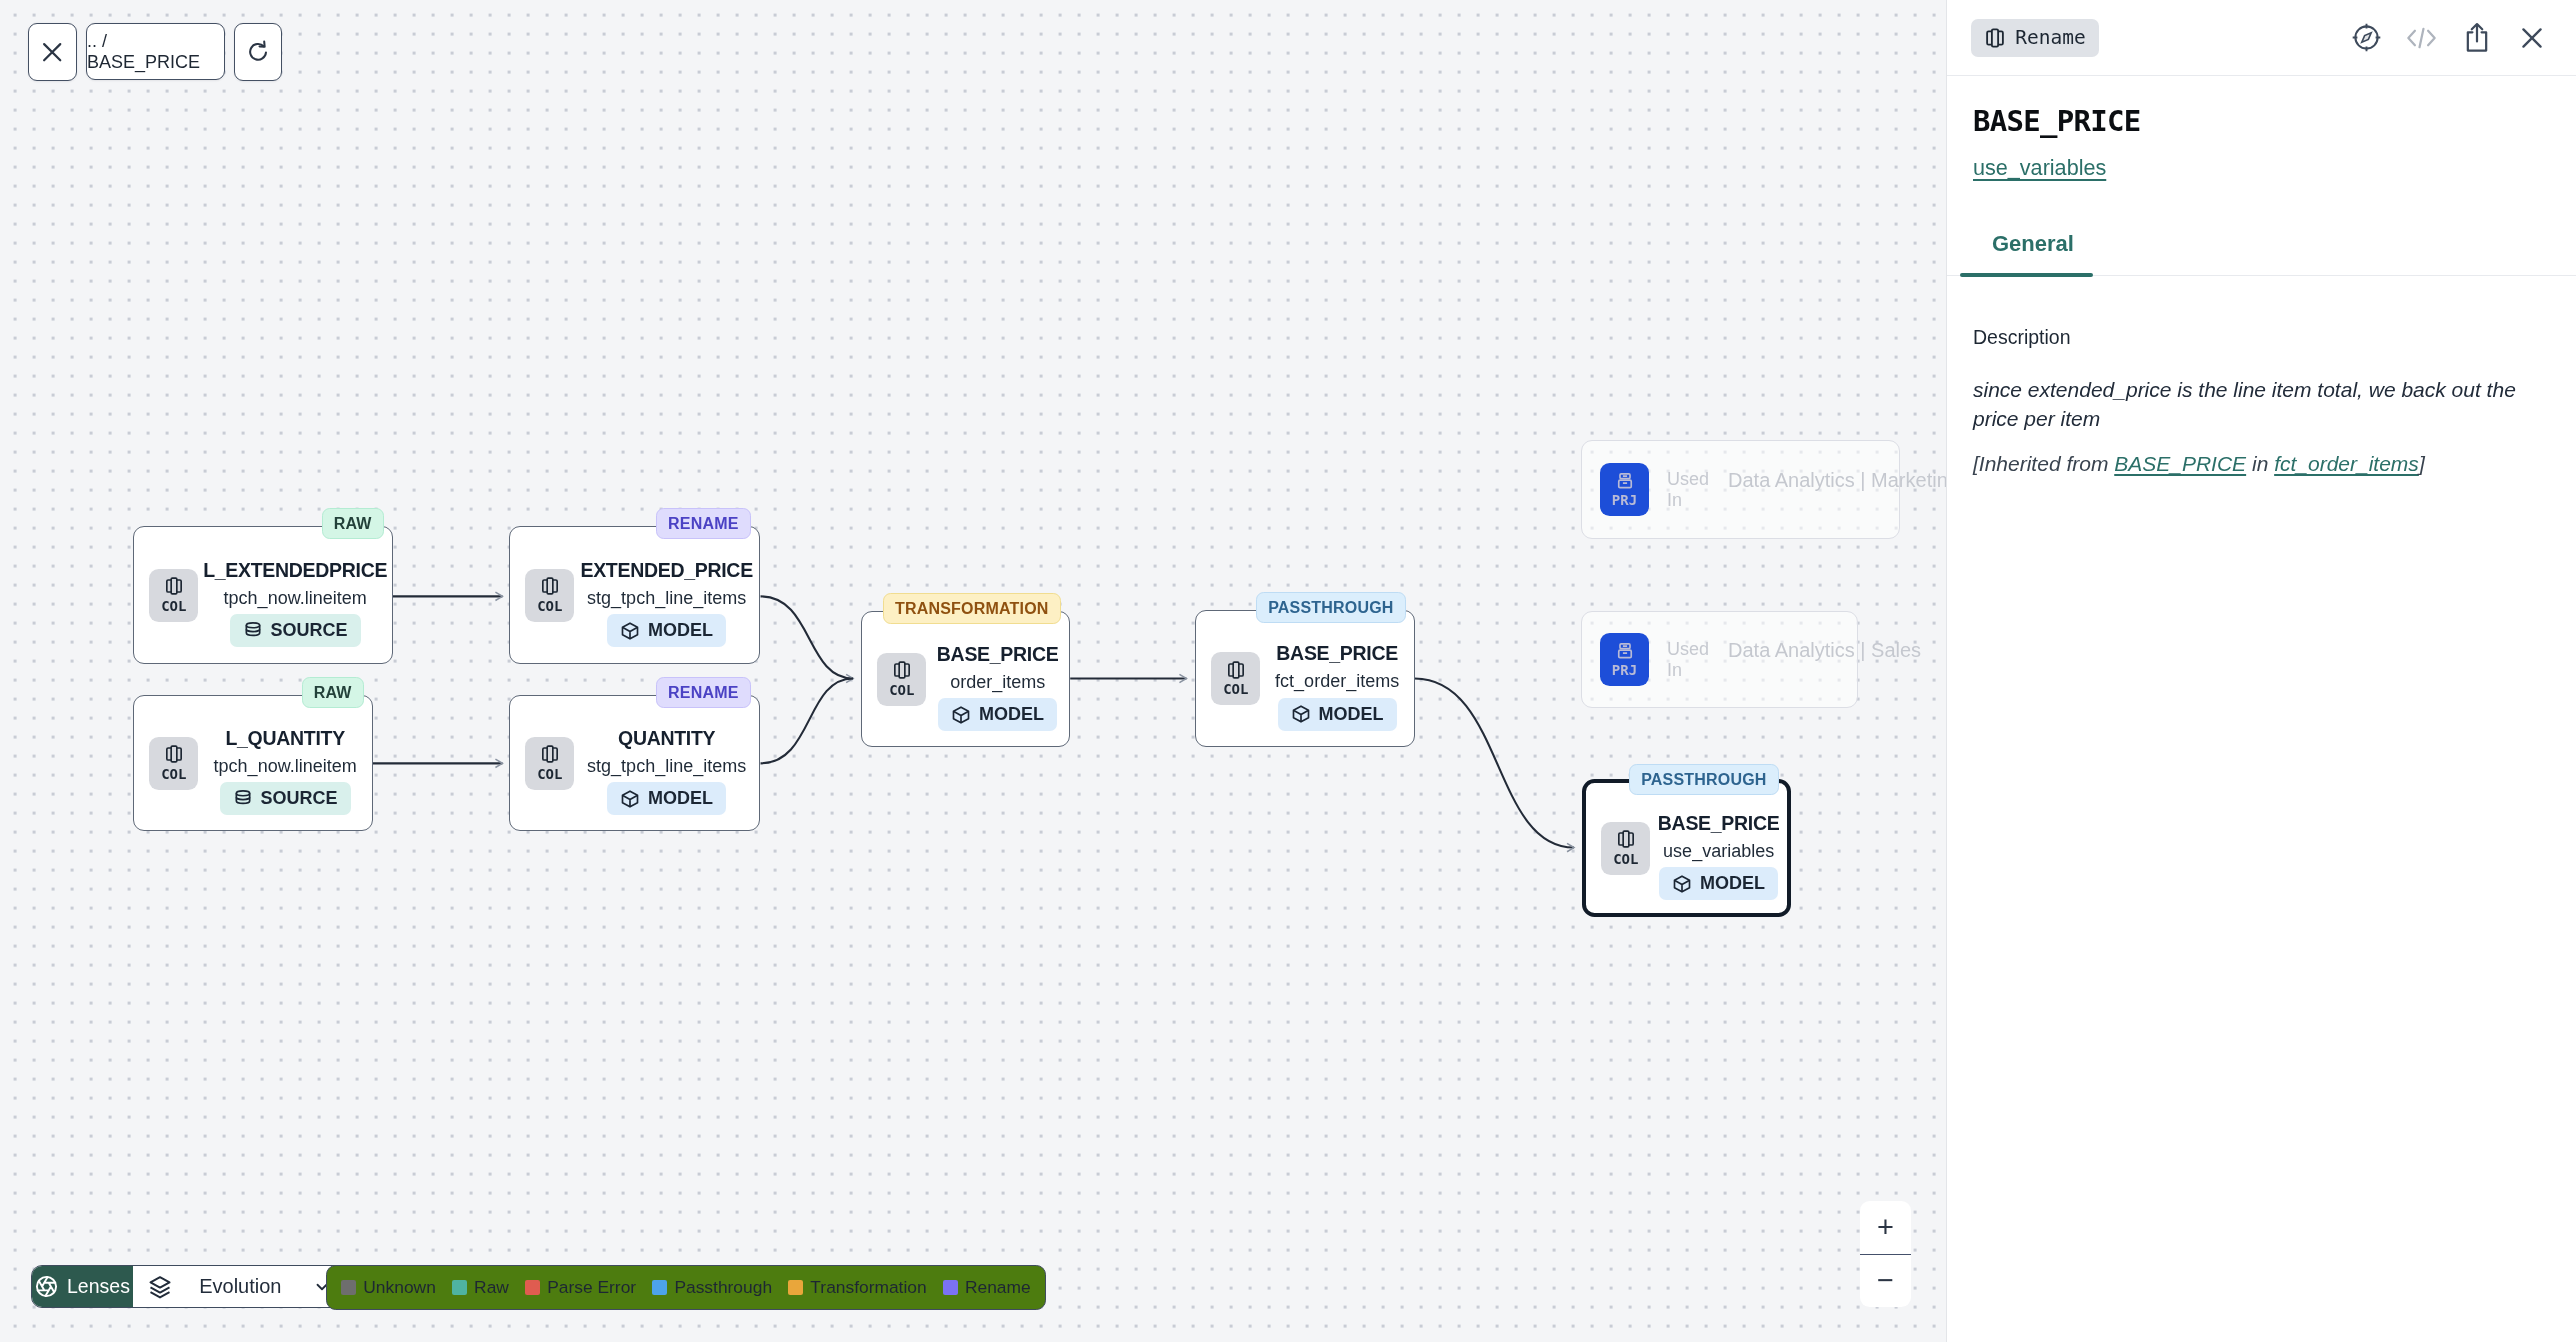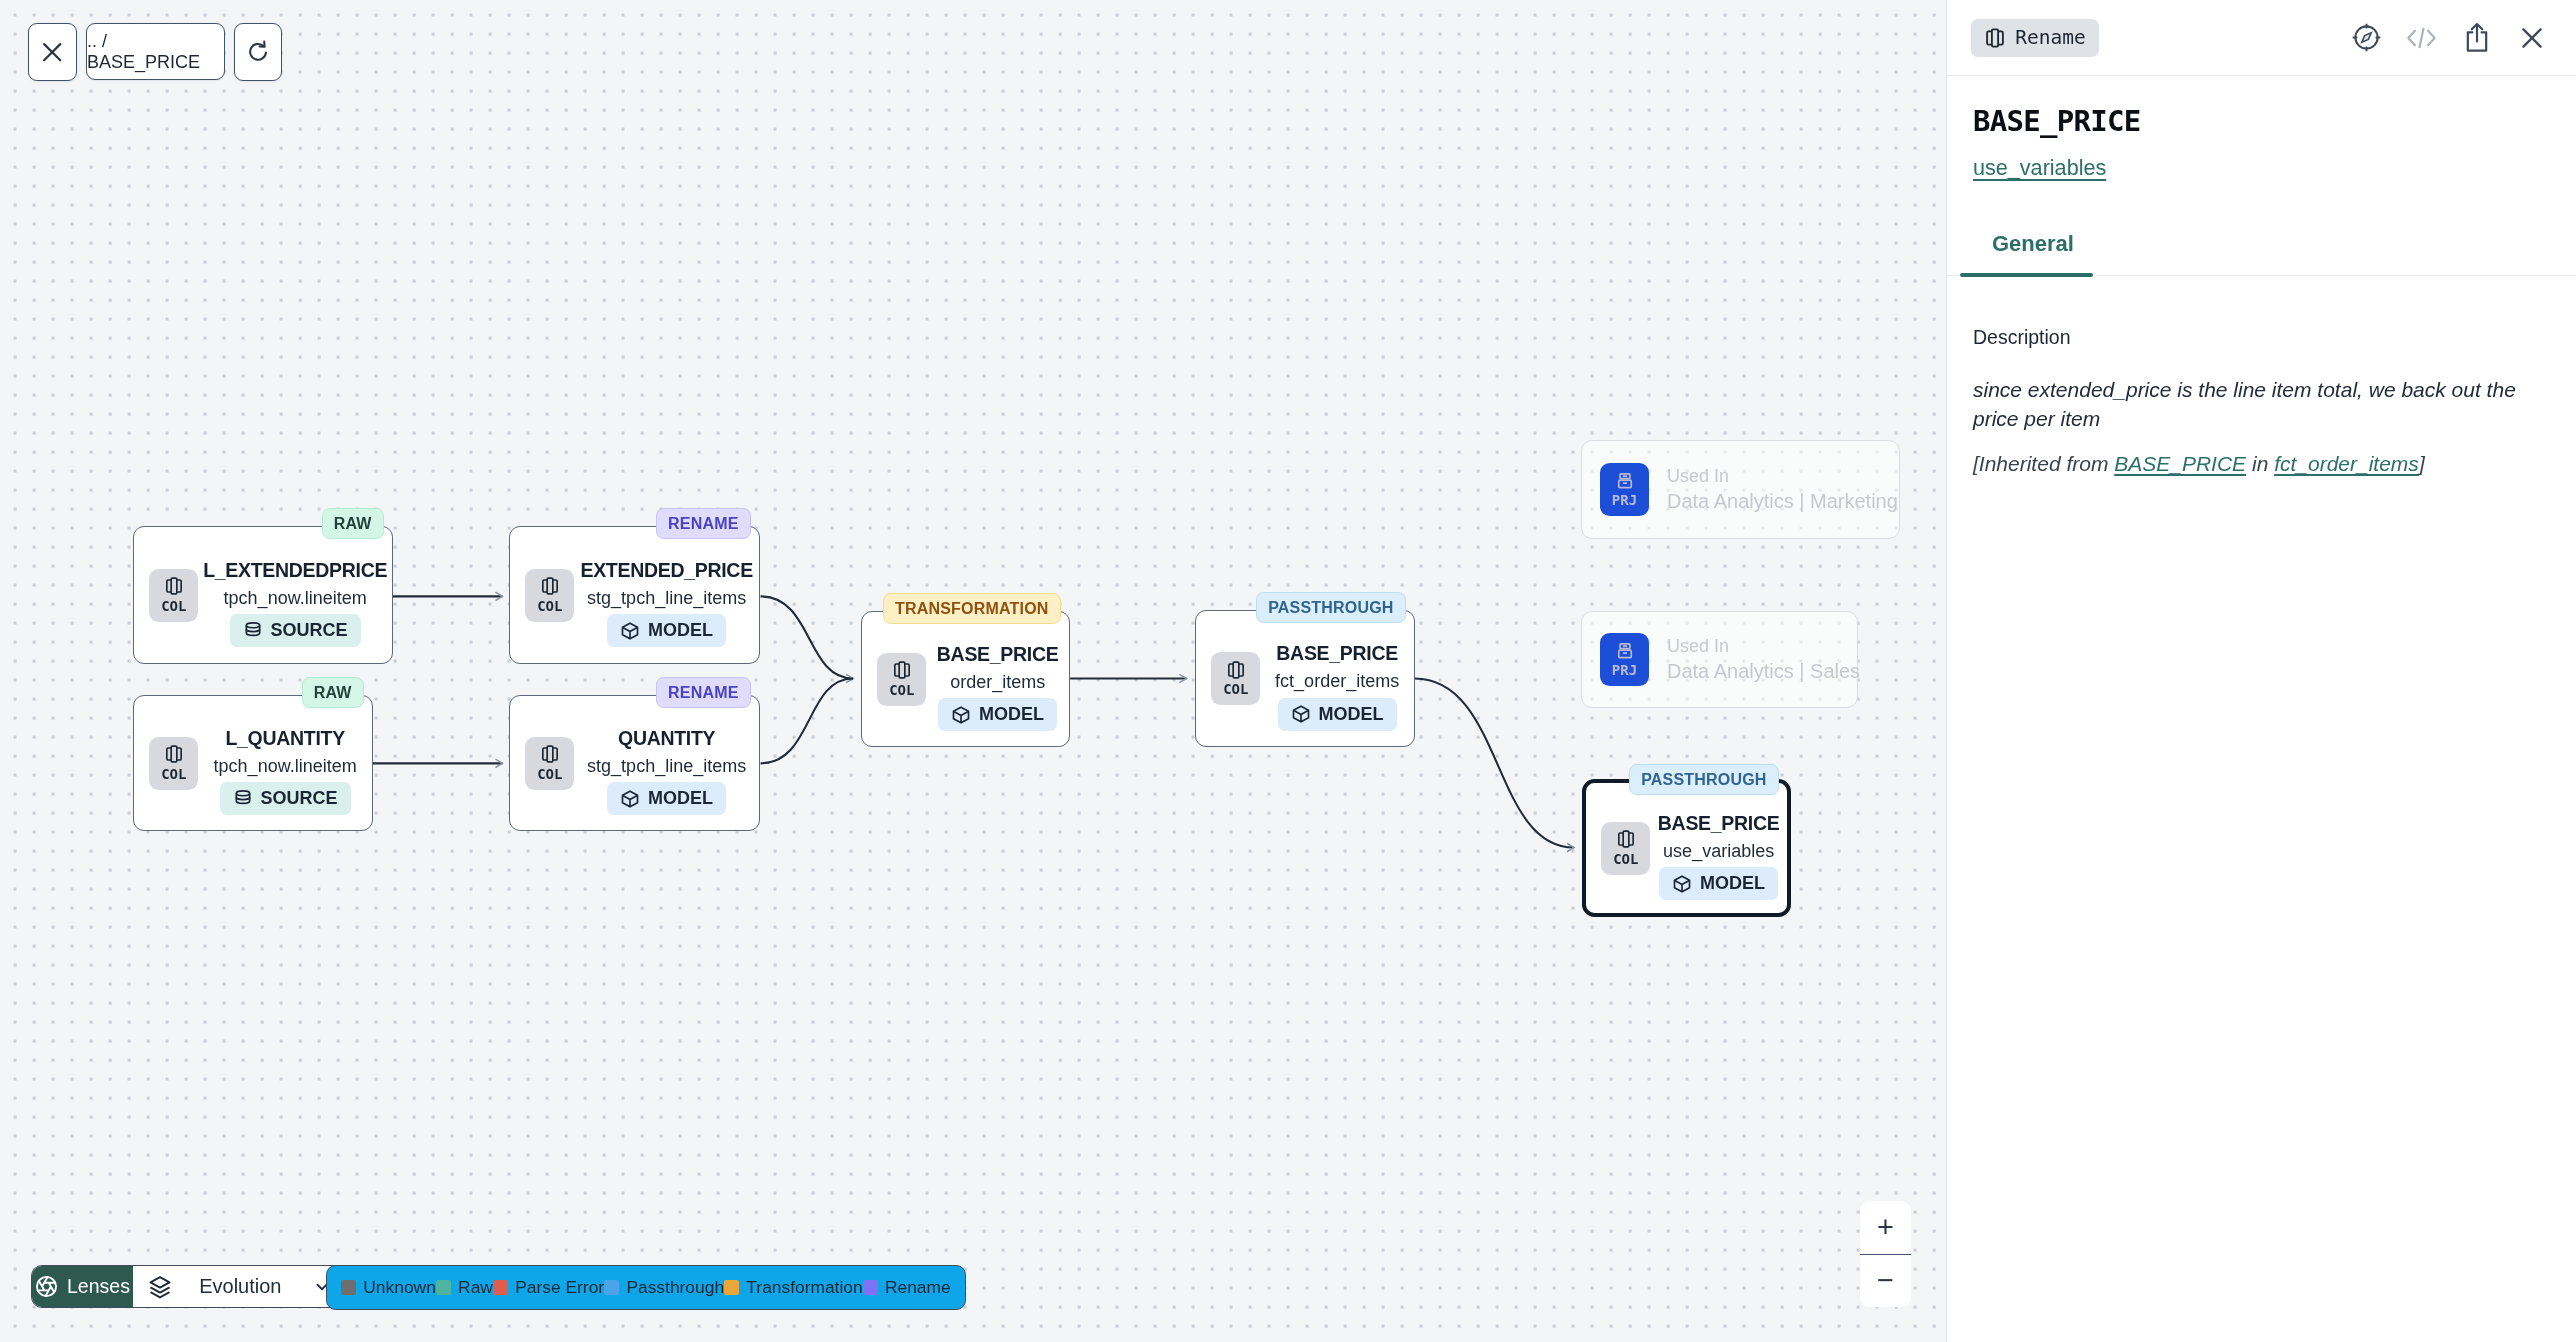--- a/index.html
+++ b/index.html
@@ -39,32 +39,32 @@
   .n3{left:509px;top:695px;width:251px;height:136px;}
   .n4{left:861px;top:611px;width:209px;height:136px;}
   .n5{left:1195px;top:610px;width:220px;height:137px;}
   .n6{left:1582px;top:779px;width:209px;height:138px;}
 
   
   .ghost{position:absolute;background:rgba(255,255,255,.55);border:1.4px solid #dcdee5;border-radius:11px;display:flex;align-items:center;gap:18px;padding-left:18px;box-sizing:border-box;}
   .ghost .chip{background:#1d4ed8;color:#b9bbd6;}
   .g0{left:1581px;top:440px;width:319px;height:99px;}
   .g1{left:1581px;top:611px;width:277px;height:97px;}
-  .gtext{display:flex;flex-direction:column;gap:3px;min-width:0;justify-content:space-between;}
+  .gtext{display:flex;gap:19px;min-width:0;justify-content:space-between;}
   .g-used{font-size:18px;color:#c6c9d0;}
   .g-prj{font-size:20px;color:#c5c8cf;white-space:nowrap;}
 
   
   #lenses{position:absolute;left:31px;top:1265px;height:43px;display:flex;align-items:stretch;border:1.7px solid #3f4b5e;border-radius:11px;overflow:hidden;background:#fff;box-sizing:border-box;}
   .seg-dark{background:#2d594e;color:#fff;display:flex;align-items:center;gap:9px;padding:0 3px;font-size:19.5px;cursor:pointer;}
   .seg-dark svg{width:23px;height:23px;}
   .seg-light{display:flex;align-items:center;gap:27px;padding:0 15.3px;font-size:20px;color:#222c3a;cursor:pointer;}
   .seg-light svg{width:24px;height:24px;}
   .seg-light .chev{width:18px;height:18px;margin-left:4.2px;}
-  #legend{position:absolute;left:326px;top:1265px;height:45px;background:#0ea5e9;border:1.7px solid #3f4b5e;border-radius:9.7px;display:flex;align-items:center;padding:0 14px;font-size:17.4px;color:#1d2733;box-sizing:border-box;}
+  #legend{position:absolute;left:326px;top:1265px;height:45px;background:#4d7c0f;border:1.7px solid #3f4b5e;border-radius:9.7px;display:flex;align-items:center;gap:16px;padding:0 14px;font-size:17.4px;color:#1d2733;box-sizing:border-box;}
   .litem{display:flex;align-items:center;gap:7px;white-space:nowrap;}
   .sw{width:15.3px;height:15.3px;border-radius:2.1px;}
   .sw-0{background:#6e6e6e;}.sw-1{background:#4fb3a1;}.sw-2{background:#df5c50;}
   .sw-3{background:#4da3ea;}.sw-4{background:#e9a63b;}.sw-5{background:#7b72f4;}
 
   
   #zoomctl{position:absolute;left:1860px;top:1201px;width:51px;height:106px;background:#fff;border:1.7px solid #44506
 3;border-radius:9.7px;display:flex;flex-direction:column;overflow:hidden;box-sizing:border-box;}
   .zbtn{flex:1;display:flex;align-items:center;justify-content:center;font-size:29px;color:#2b3544;cursor:pointer;}
   .zbtn.bottom{border-top:1.4px solid #44506a;}

